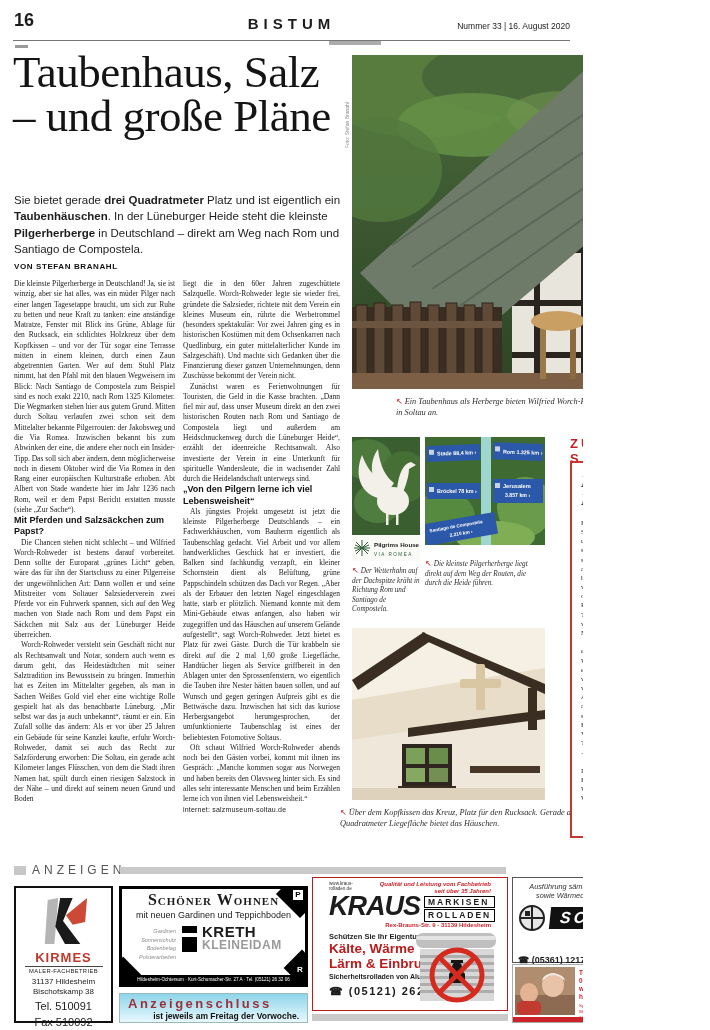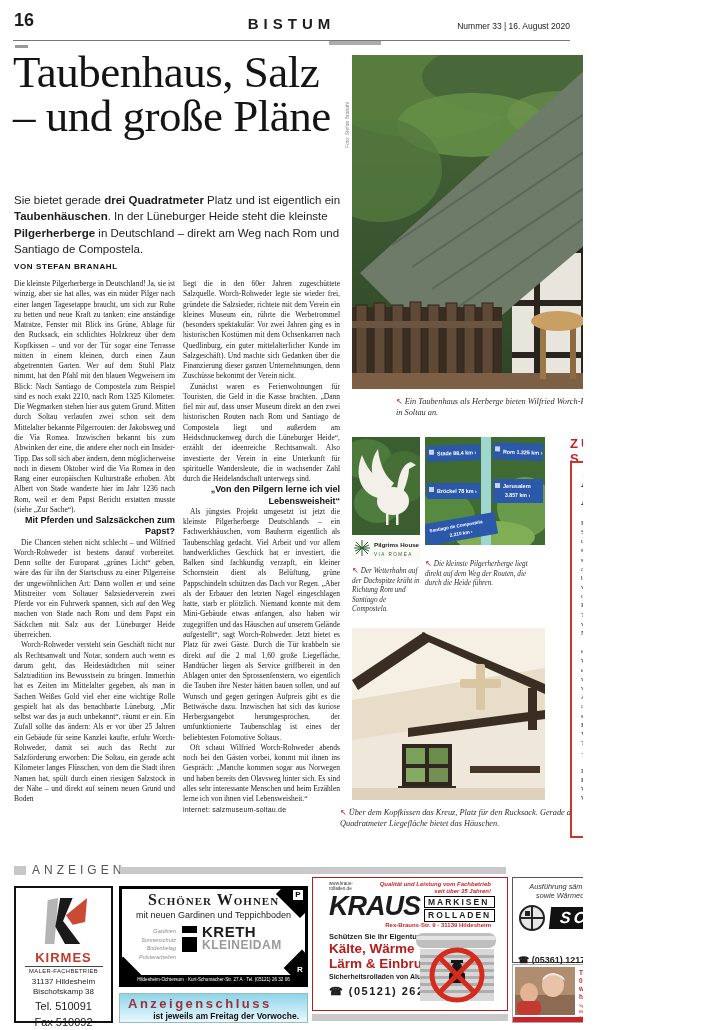--- a/index.html
+++ b/index.html
@@ -23,21 +23,21 @@
   .intro { left:14px; top:192px; width:330px; font-size:11.5px; line-height:1.42; color:#1d1d1d; }
   .intro b { font-weight:700; }
   .byline { left:14px; top:262px; font-size:8px; font-weight:700; letter-spacing:0.6px; color:#111; }
 
   
   .col { top:279px; width:161px; font-size:7.5px; line-height:1.37; text-align:justify; color:#222; }
   .col1 { left:14px; }
   .col2 { left:183px; width:157px; }
   .col p { margin:0; }
   .col p + p { text-indent:7px; }
-  .subhead { font-family:"Liberation Sans", sans-serif; font-size:9px; font-weight:700; text-align:right;
+  .subhead { font-family:"Liberation Sans", sans-serif; font-size:9px; font-weight:700; text-align:left;
              line-height:1.25; margin:7px 4px 5px; text-indent:0 !important; color:#111; }
   .netline { margin-top:9px; font-family:"Liberation Sans", sans-serif; font-size:7px; letter-spacing:0.2px; text-indent:0 !important; }
 
   
   .photo { display:block; }
   .credit { left:344px; top:148px; width:92px; font-size:5px; color:#8a8a8a;
             transform:rotate(-90deg); transform-origin:left top; font-family:"Liberation Sans", sans-serif; }
   .cap { font-style:italic; font-size:8px; line-height:1.32; color:#2e2e2e; }
   .cap .arr { color:#c22026; font-style:normal; font-size:8px; margin-right:2px; }
   .cap-main { left:396px; top:397px; width:308px; font-size:8.3px; }

